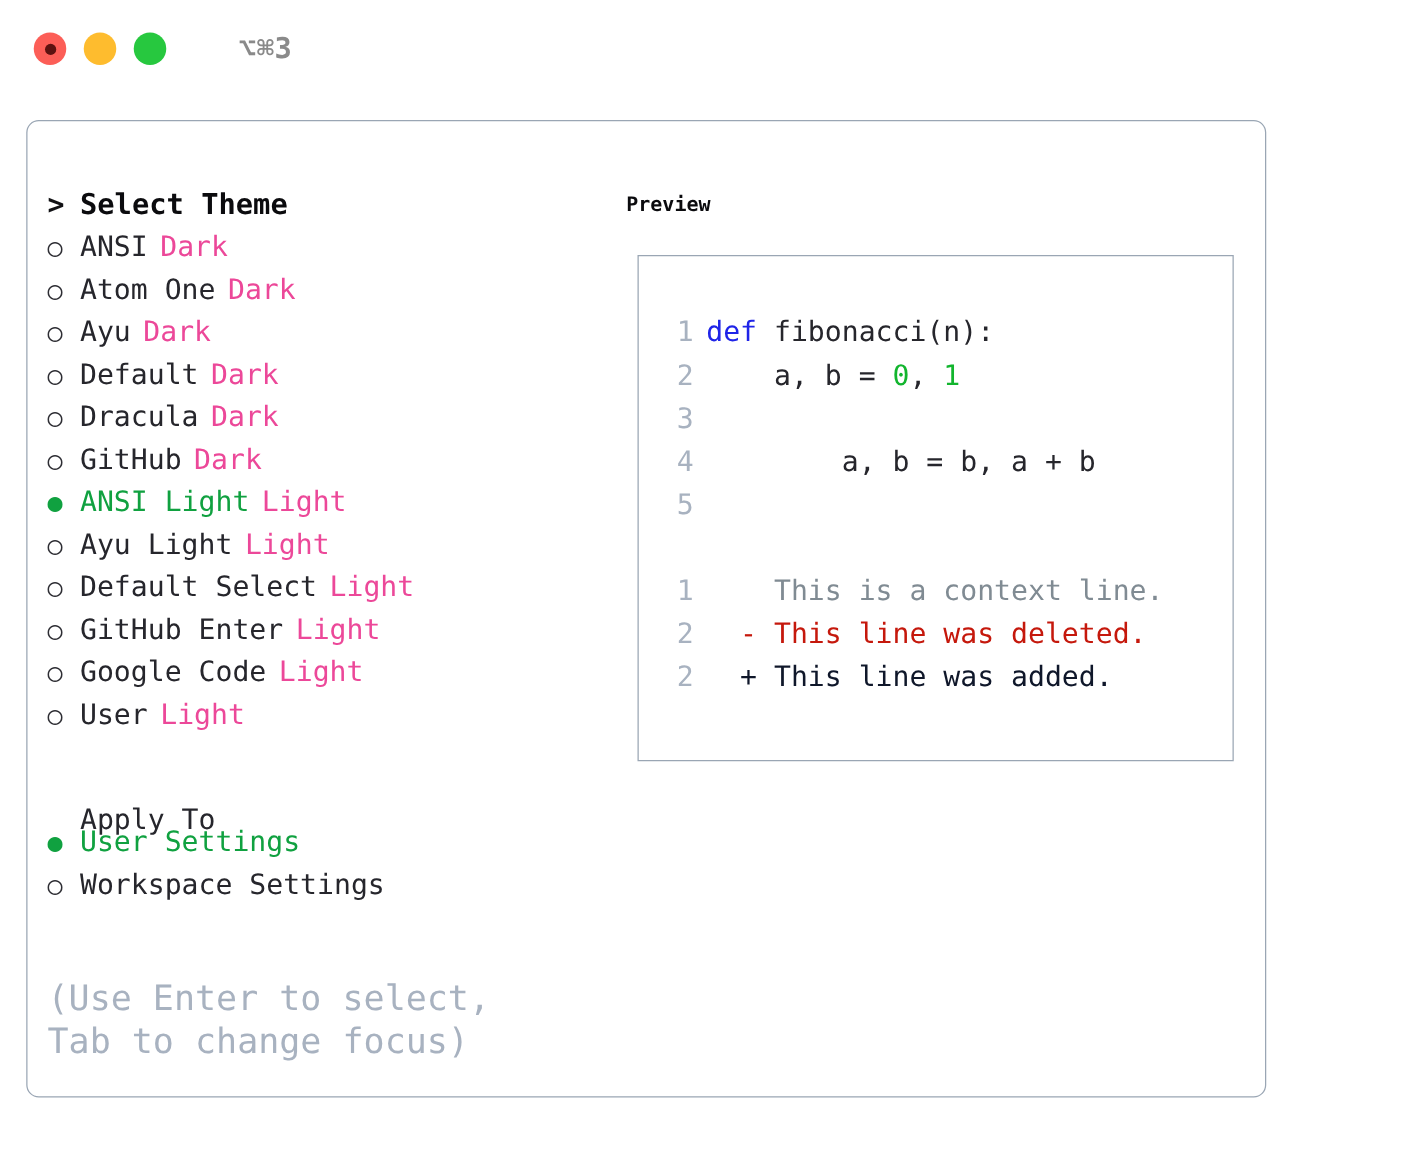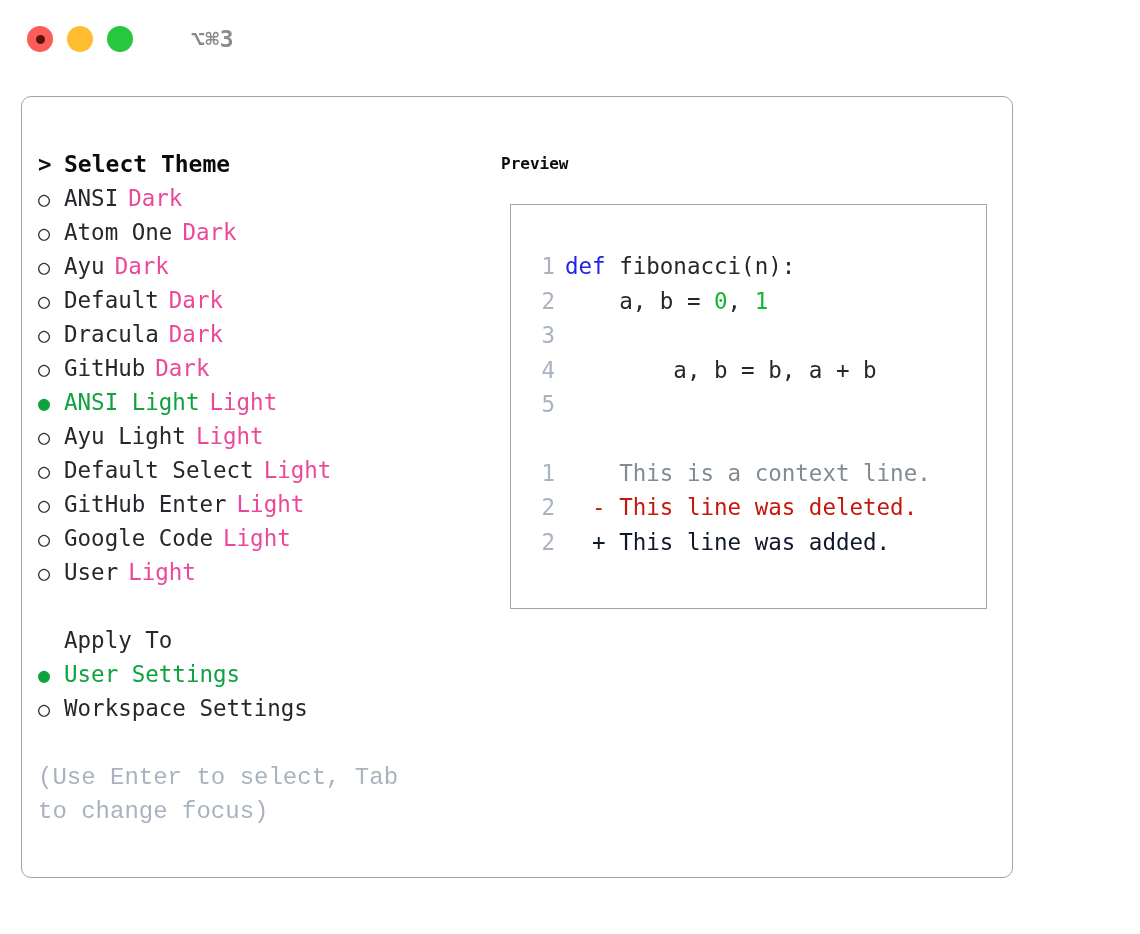--- a/index.html
+++ b/index.html
@@ -130,30 +130,30 @@
     font-weight: bold;
     color: #0b0b0e;
     font-size: 23px;
   }
 
   #apply-header {
     margin-top: 34px;
   }
   #apply-header .label {
     color: #26262c;
+    margin-top: 16px;
   }
 
   #hint {
-    margin-top: 36px;
-    font-size: 24px;
+    margin-top: 57px;
+    font-size: 28px;
     line-height: 34px;
     color: #a8b2c0;
     width: 400px;
     white-space: normal;
-    font-family: Liberation Mono, monospace;
   }
 
   
   #right-col {
     flex: 1 1 auto;
     padding: 50px 0 0 0;
     box-sizing: border-box;
     position: relative;
   }
   #preview-title {

